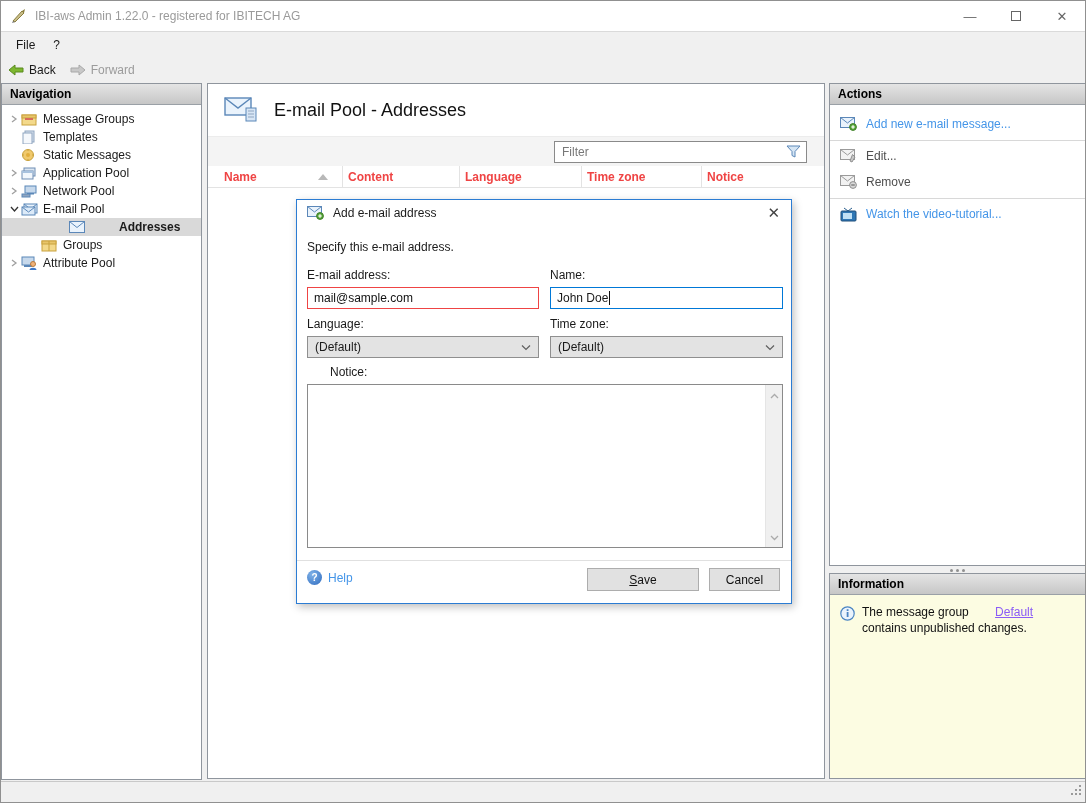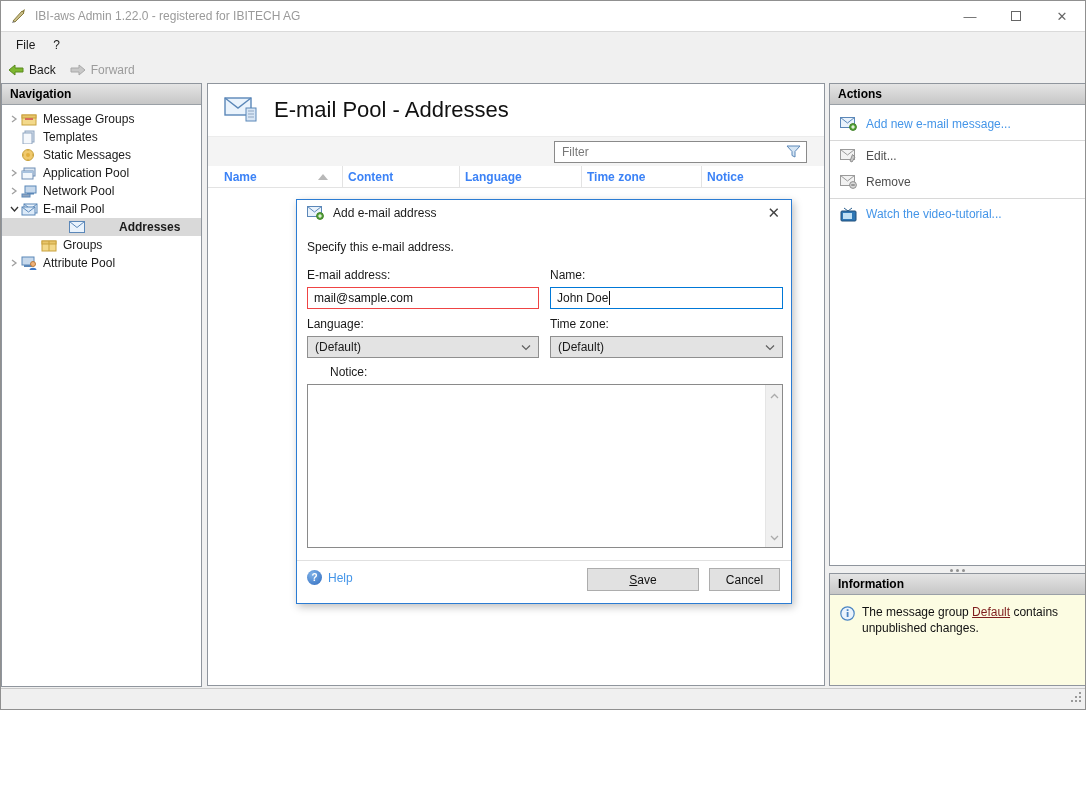--- a/index.html
+++ b/index.html
@@ -1,19 +1,19 @@
 <!DOCTYPE html>
 <html><head>
 <meta charset="utf-8">
 <style>
   * { margin:0; padding:0; box-sizing:border-box; }
   html,body { width:1086px; height:803px; }
   body { font-family:"Liberation Sans","DejaVu Sans",sans-serif; font-size:12px; color:#1a1a1a; background:#fff; }
 
-  .window { position:relative; width:1086px; height:710px; background:#fff; border:1px solid #909090; overflow:hidden; }
+  .window { position:relative; width:1086px; height:803px; background:#fff; border:1px solid #909090; overflow:hidden; }
 
   
   .titlebar { position:absolute; left:0; top:0; right:0; height:30px; background:#fff; display:flex; align-items:center; }
   .app-icon { margin-left:9px; width:18px; height:18px; display:flex; align-items:center; justify-content:center; }
   .title-text { margin-left:7px; color:#9a9a9a; font-size:12px; }
   .win-controls { margin-left:auto; display:flex; height:30px; }
   .win-btn { width:46px; height:30px; display:flex; align-items:center; justify-content:center; color:#666; font-size:13px; }
   .max-glyph { width:10px; height:10px; border:1px solid #666; display:inline-block; }
 
   
@@ -36,46 +36,46 @@
   .tree-row.selected { background:#D9D9D9;gap:28px; }
   .tree-row.selected .tlabel { font-weight:bold; }
   .chev { width:14px; margin-left:5px; display:flex; justify-content:center; align-items:center; flex:0 0 14px; }
   .tree-row.child .chev { margin-left:25px; }
   .ticon { width:20px; display:flex; align-items:center; flex:0 0 20px; }
   .tlabel { margin-left:2px; white-space:nowrap; }
 
   
   .main-panel { position:absolute; left:206px; top:1px; width:618px; bottom:2px; background:#fff; border:1px solid #8F959D; }
   .main-title { height:53px; display:flex; align-items:center; padding-left:16px; border-bottom:1px solid #ECECEC; }
-  .main-title-text { margin-left:14px; font-size:22px; color:#111; }
+  .main-title-text { margin-left:14px; font-size:18px; color:#111; }
   .filter-row { height:29px; background:#F4F4F4; display:flex; align-items:center; }
   .filter-box { position:relative; margin-left:auto; margin-right:17px; width:253px; height:22px; }
   .filter-box input { width:100%; height:100%; border:1px solid #8A8A8A; background:#fff; padding:0 26px 0 7px; font:inherit; color:#333; }
   .filter-box input::placeholder { color:#777; }
   .funnel { position:absolute; right:6px; top:4px; }
   .thead { height:22px; display:flex; border-bottom:1px solid #E3E3E3; }
-  .th { display:flex; align-items:center; font-weight:bold; color:#3b82f6; border-right:1px solid #E3E3E3; position:relative; }
+  .th { display:flex; align-items:center; font-weight:bold; color:#ef4444; border-right:1px solid #E3E3E3; position:relative; }
   .th:last-child { border-right:none; flex:1; }
   .sort-asc { position:absolute; right:14px; top:8px; width:0; height:0; border-left:5px solid transparent; border-right:5px solid transparent; border-bottom:6px solid #B8B8B8; }
   .tbody { flex:1; }
 
   
   .right-region { position:absolute; left:828px; top:1px; width:257px; bottom:2px; }
   .actions-panel { position:absolute; left:0; top:0; width:257px; height:483px; background:#fff; border:1px solid #8F959D; }
   .action-item { display:flex; align-items:center; gap:9px; padding-left:10px; height:22px; margin-top:4px; }
   .action-item.link { color:#4495E8; }
   .action-item.disabled { color:#4f4f4f; }
   .action-sep { border-top:1px solid #D8D8D8; margin:5px 0 2px 0; }
   .splitter { position:absolute; left:0; top:483px; width:257px; height:8px; display:flex; justify-content:center; align-items:center; }
   .splitter-dots { display:flex; gap:3px; }
   .splitter-dots i { width:3px; height:3px; background:#8f8f8f; border-radius:50%; }
   .info-panel { position:absolute; left:0; top:490px; width:257px; bottom:0; border:1px solid #8F959D; background:#FCFCE2; }
   .info-body { padding:10px 10px 0 10px; display:flex; gap:7px; }
   .info-text { line-height:1.3; color:#111; }
-  .info-link { color:#7f1d1d; text-decoration:underline; }
+  .info-link { color:#8b5cf6; text-decoration:underline;margin-left:23px; }
 
   
   .statusbar { position:absolute; left:0; bottom:0; right:0; height:21px; background:#F0F0F0; border-top:1px solid #C9C9C9; }
   .grip { position:absolute; right:3px; bottom:3px; }
 
   
   .dialog { position:absolute; left:295px; top:198px; width:496px; height:405px; background:#fff; border:1px solid #2B7CD3; box-shadow:2px 3px 8px rgba(0,0,0,.25); z-index:10; }
   .dlg-title { position:absolute; left:10px; top:6px; display:flex; align-items:flex-start; gap:9px; }
   .dlg-close { position:absolute; right:11px; top:4px; font-size:15px; color:#444; }
   .dlg-sub { position:absolute; left:10px; top:40px; }

